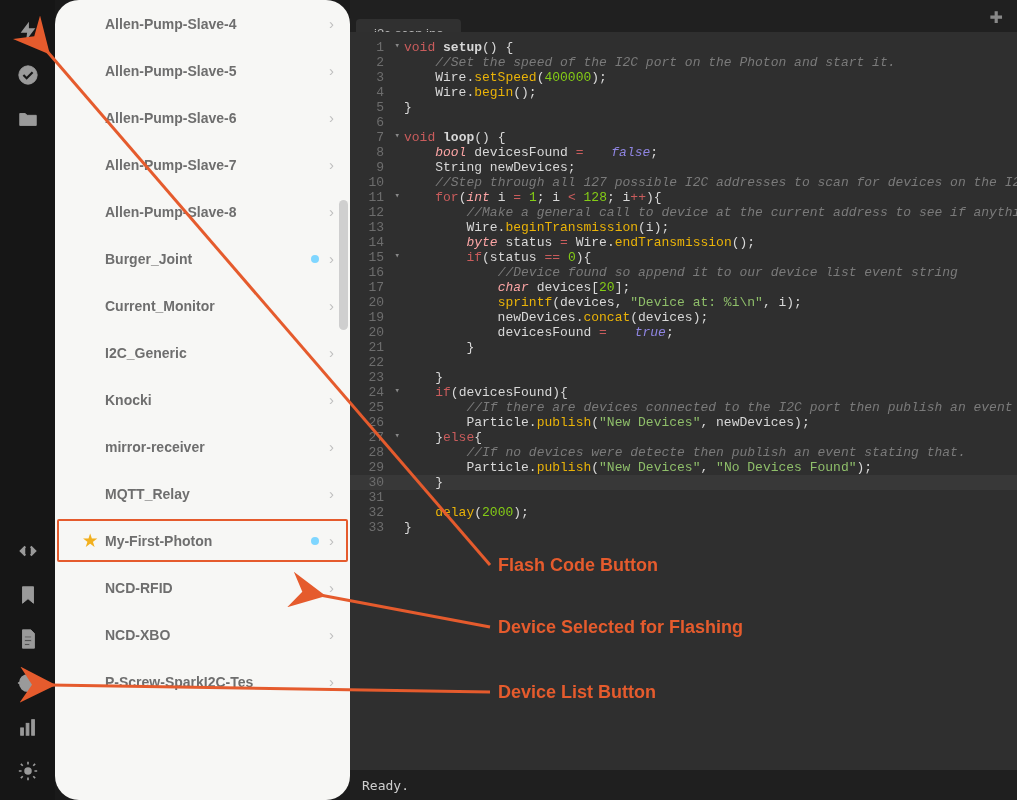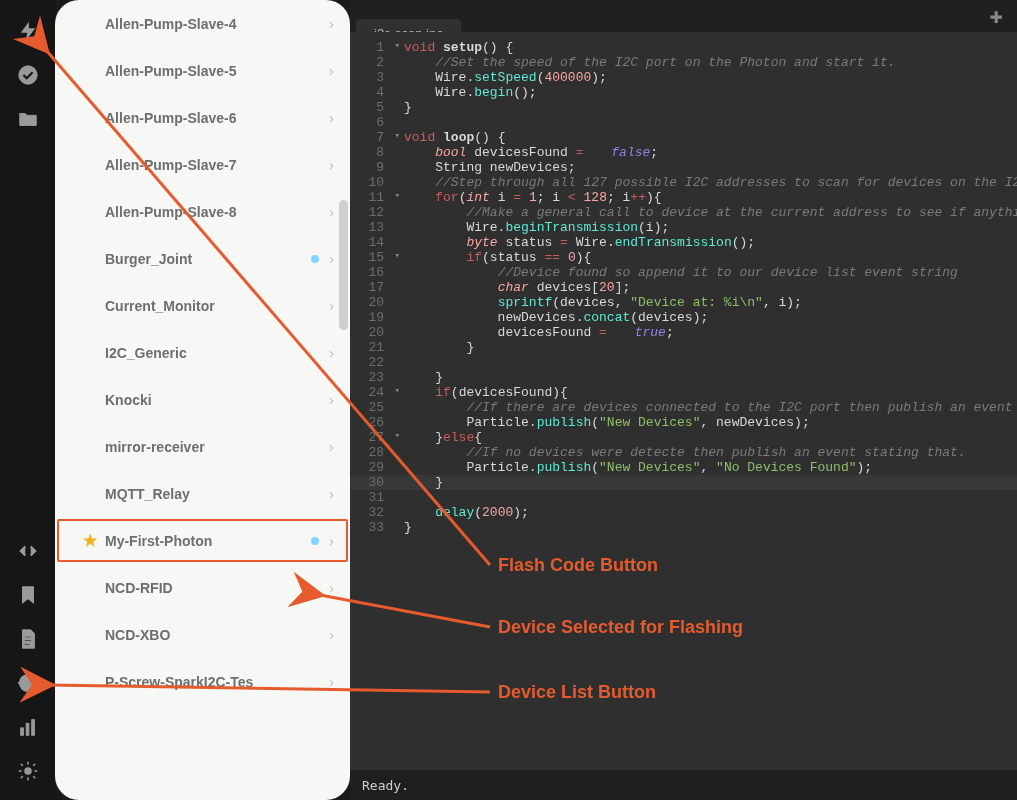--- a/index.html
+++ b/index.html
@@ -91,22 +91,22 @@
   position:absolute; left:54px; top:8px; right:16px;
   color:#d8d8d8; white-space:pre;
 }
 .code-lines div { height:15px; }
 .active-ln {
   position:absolute; left:0; right:0; height:15px; background:#383838;
 }
 
 .kw   { color:#c95c5c; }
 .type { color:#fca5a5; font-style:italic; }
-.fn   { color:#5eead4; }
-.num  { color:#fca5a5; }
+.fn   { color:#eab308; }
+.num  { color:#84cc16; }
 .bool { color:#8f85e2; font-style:italic;margin-left:20px; }
 .op   { color:#c95c5c; }
 .str  { color:#8fbf6a; }
 .cmt  { color:#7a7a7a; font-style:italic; }
 .def  { color:#d8d8d8; font-weight:bold; }
 
 .status-bar {
   position:absolute; left:0; right:0; bottom:0; height:30px;
   background:#1f1f1f; color:#cfcfcf; font-family:Menlo,monospace;
   font-size:13px; display:flex; align-items:center; padding:0 12px;

